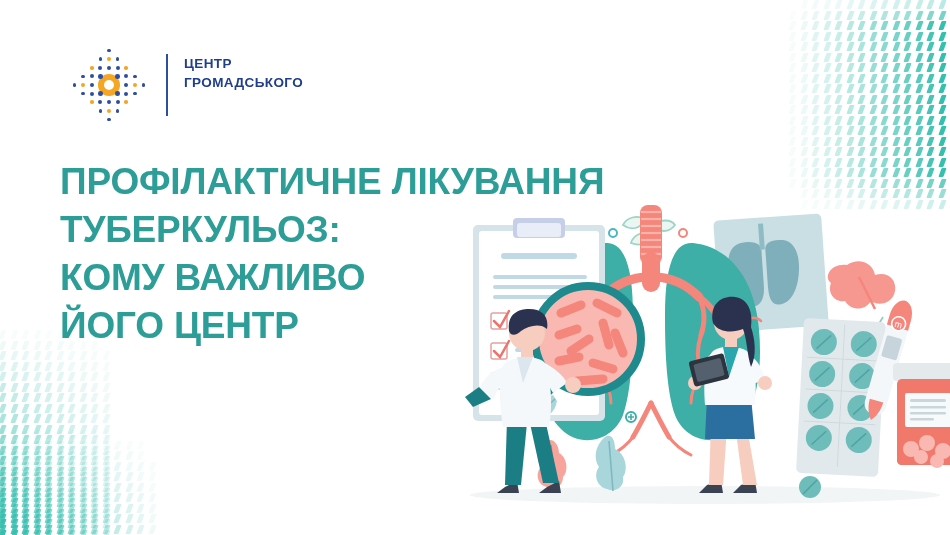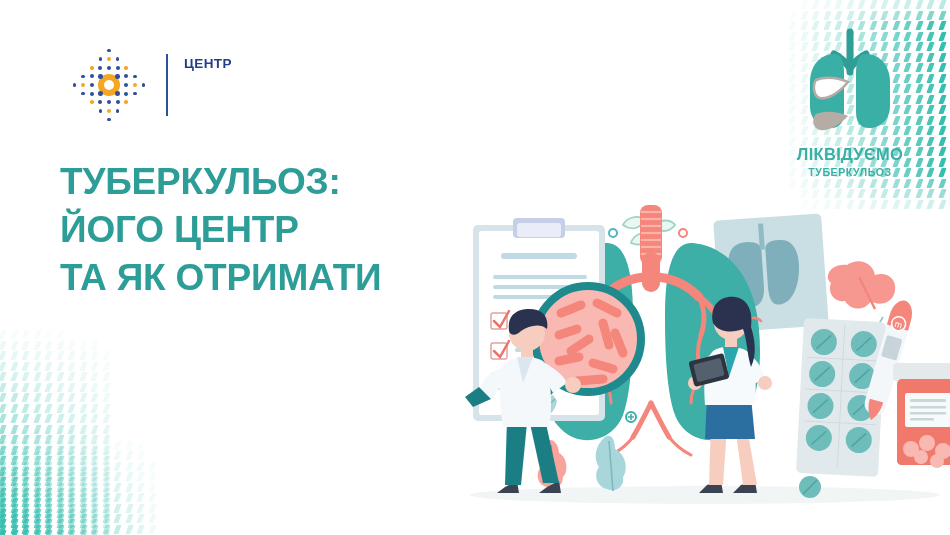--- a/index.html
+++ b/index.html
@@ -1945,43 +1945,30 @@
         <div class="cz-dot" style="width: 4.2px; height: 4.2px; left: 56.1px; top: 47.5px; background: rgb(46, 78, 158);"></div>
         <div class="cz-dot" style="width: 3.6px; height: 3.6px; left: 56.4px; top: 56.4px; background: rgb(245, 166, 35);"></div>
         <div class="cz-dot" style="width: 3.6px; height: 3.6px; left: 65px; top: 30.6px; background: rgb(46, 78, 158);"></div>
         <div class="cz-dot" style="width: 4.2px; height: 4.2px; left: 64.7px; top: 38.9px; background: rgb(245, 166, 35);"></div>
         <div class="cz-dot" style="width: 3.6px; height: 3.6px; left: 65px; top: 47.8px; background: rgb(46, 78, 158);"></div>
         <div class="cz-dot" style="width: 3.6px; height: 3.6px; left: 73.6px; top: 39.2px; background: rgb(46, 78, 158);"></div>
       </div>
     <div id="cz-divider"></div>
     <div id="cz-text">
       <div>ЦЕНТР</div>
+      <div>ГРОМАДСЬКОГО</div>
     </div>
   </div>
 
-  <div id="brand">
-    <div id="brand-lungs">
-      <svg viewBox="0 0 104 110" width="104" height="110">
-        <path d="M52 4 L52 44" stroke="#2E9E97" stroke-width="7" fill="none" stroke-linecap="round"></path>
-        <path d="M52 40 C52 40 44 30 36 26" stroke="#2E9E97" stroke-width="7" fill="none" stroke-linecap="round"></path>
-        <path d="M52 40 C52 40 60 30 68 26" stroke="#2E9E97" stroke-width="7" fill="none" stroke-linecap="round"></path>
-        <path d="M36 26 C22 26 12 38 12 54 L12 78 C12 92 22 100 33 100 C42 100 46 94 46 84 L46 46 C46 34 44 26 36 26 Z" fill="#3AAFA6"></path>
-        <path d="M68 26 C82 26 92 38 92 54 L92 78 C92 92 82 100 71 100 C62 100 58 94 58 84 L58 46 C58 34 60 26 68 26 Z" fill="#3AAFA6"></path>
-        <path d="M18 52 C34 46 50 54 50 54 C50 54 36 72 22 70 C16 69 14 58 18 52 Z" fill="#ffffff" stroke="#B5ACA6" stroke-width="2.5"></path>
-        <path d="M18 86 C34 80 50 88 50 88 C50 88 36 104 22 102 C15 101 13 91 18 86 Z" fill="#B5ACA6"></path>
-      </svg>
-    </div>
-    <div id="brand-t1">ЛІКВІДУЄМО</div>
-    <div id="brand-t2">ТУБЕРКУЛЬОЗ</div>
-  </div>
 
   <div id="headline">
+    <div>ПРОФІЛАКТИЧНЕ ЛІКУВАННЯ</div>
     <div>ТУБЕРКУЛЬОЗ:</div>
+    <div>КОМУ ВАЖЛИВО</div>
     <div>ЙОГО ЦЕНТР</div>
-    <div>ТА ЯК ОТРИМАТИ</div>
   </div>
 
   <div id="illo">
   <svg viewBox="0 0 495 310" width="495" height="310" xmlns="http://www.w3.org/2000/svg">
 
     <ellipse cx="250" cy="290" rx="235" ry="9" fill="#F2F5F6"></ellipse>
 
     <g>
       <rect x="262" y="12" width="108" height="112" rx="5" fill="#C9DFE4" transform="rotate(-4 316 68)"></rect>
       <path d="M288 36 C276 38 272 52 274 68 C276 86 284 100 296 100 C304 100 308 92 308 80 L308 44 C308 38 300 34 288 36 Z" fill="#7FAFBA" transform="rotate(-4 316 68)"></path>

